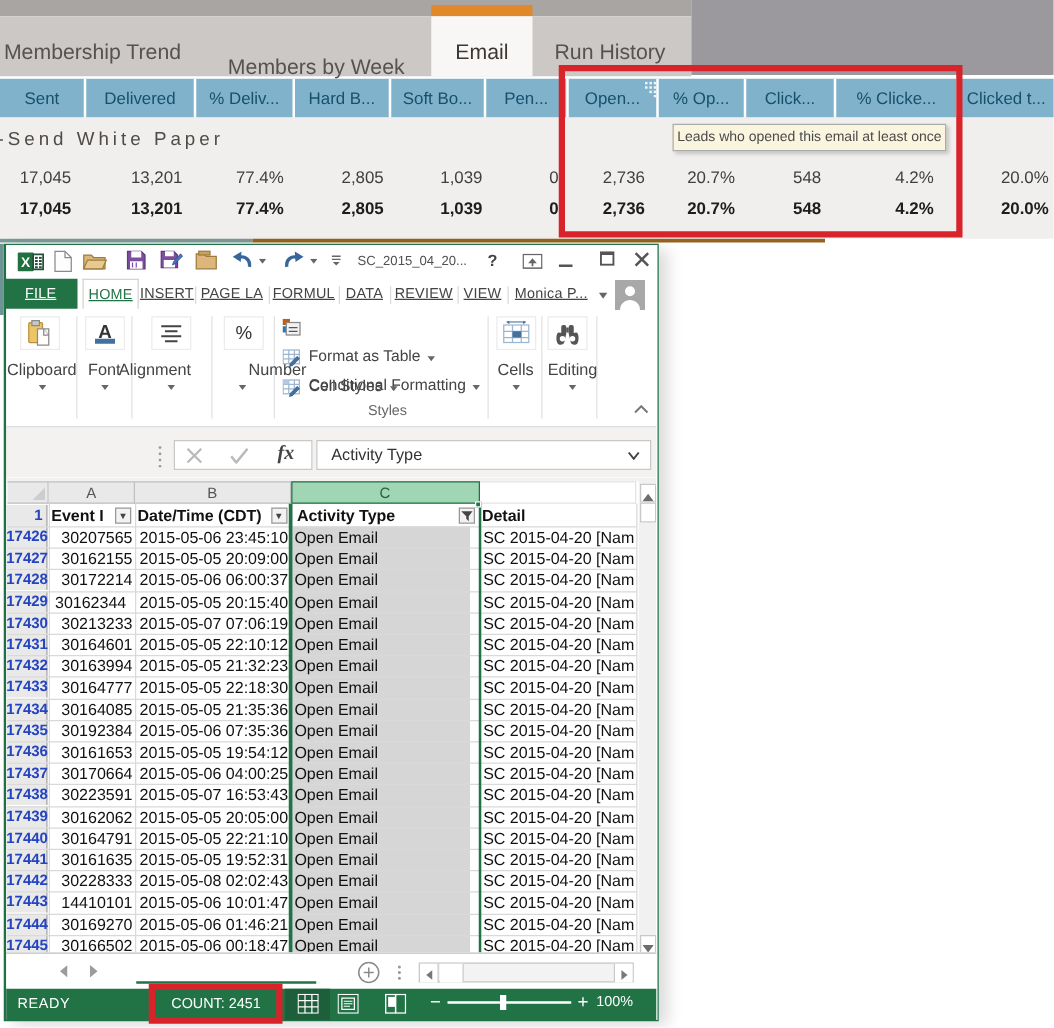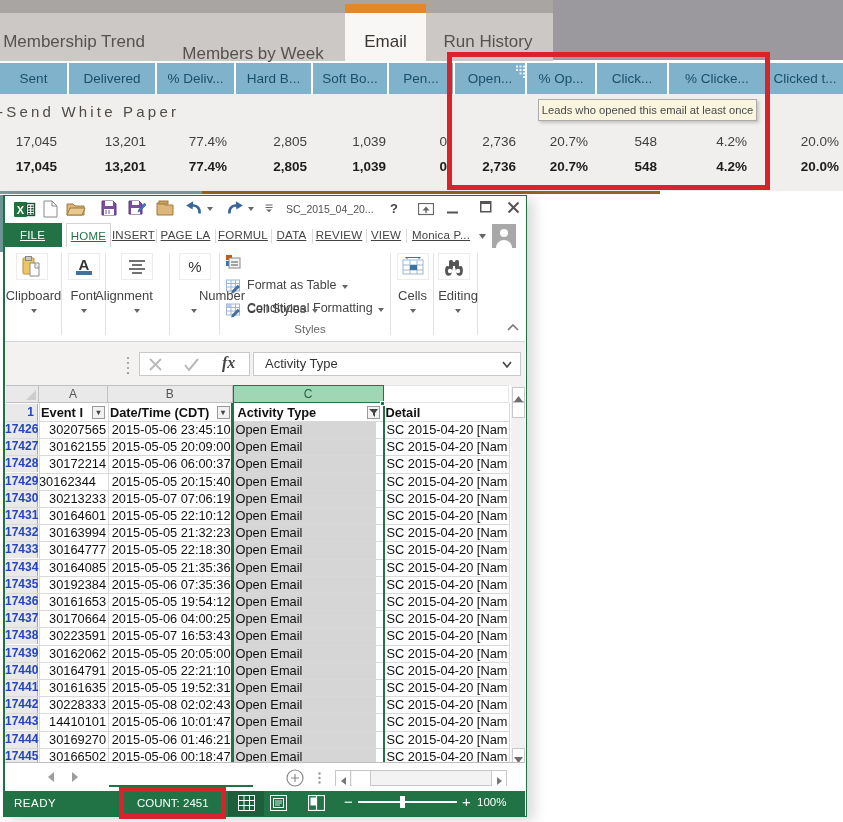--- a/index.html
+++ b/index.html
@@ -359,21 +359,21 @@
 <div class="cell" style="left:34px;top:56px;width:67px;text-align:right;">30162155</div>
 <div class="cell" style="left:103px;top:56px;width:122.5px;text-align:right;">2015-05-05 20:09:00</div>
 <div class="cell selc" style="left:227.5px;top:56px;width:151.0px;padding-left:3px;">Open Email</div>
 <div class="cell" style="left:381.5px;top:56px;width:122.5px;">SC 2015-04-20 [Nam</div>
 <div class="rownum" style="top:73px;height:17px;">17428</div>
 <div class="cell" style="left:34px;top:73px;width:67px;text-align:right;">30172214</div>
 <div class="cell" style="left:103px;top:73px;width:122.5px;text-align:right;">2015-05-06 06:00:37</div>
 <div class="cell selc" style="left:227.5px;top:73px;width:151.0px;padding-left:3px;">Open Email</div>
 <div class="cell" style="left:381.5px;top:73px;width:122.5px;">SC 2015-04-20 [Nam</div>
 <div class="rownum" style="top:91px;height:17px;">17429</div>
-<div class="cell" style="left:34px;top:91px;width:67px;text-align:left;">30162344</div>
+<div class="cell" style="left:34px;top:91px;width:67px;text-align:center;">30162344</div>
 <div class="cell" style="left:103px;top:91px;width:122.5px;text-align:right;">2015-05-05 20:15:40</div>
 <div class="cell selc" style="left:227.5px;top:91px;width:151.0px;padding-left:3px;">Open Email</div>
 <div class="cell" style="left:381.5px;top:91px;width:122.5px;">SC 2015-04-20 [Nam</div>
 <div class="rownum" style="top:108px;height:17px;">17430</div>
 <div class="cell" style="left:34px;top:108px;width:67px;text-align:right;">30213233</div>
 <div class="cell" style="left:103px;top:108px;width:122.5px;text-align:right;">2015-05-07 07:06:19</div>
 <div class="cell selc" style="left:227.5px;top:108px;width:151.0px;padding-left:3px;">Open Email</div>
 <div class="cell" style="left:381.5px;top:108px;width:122.5px;">SC 2015-04-20 [Nam</div>
 <div class="rownum" style="top:125px;height:17px;">17431</div>
 <div class="cell" style="left:34px;top:125px;width:67px;text-align:right;">30164601</div>

